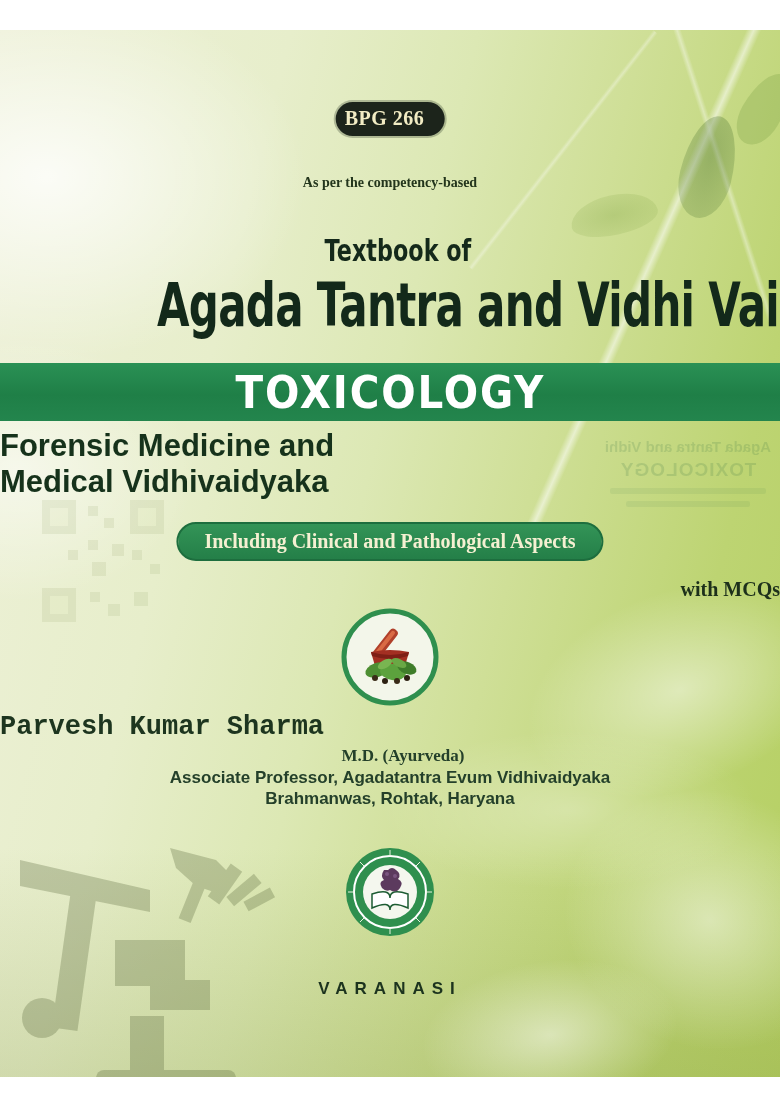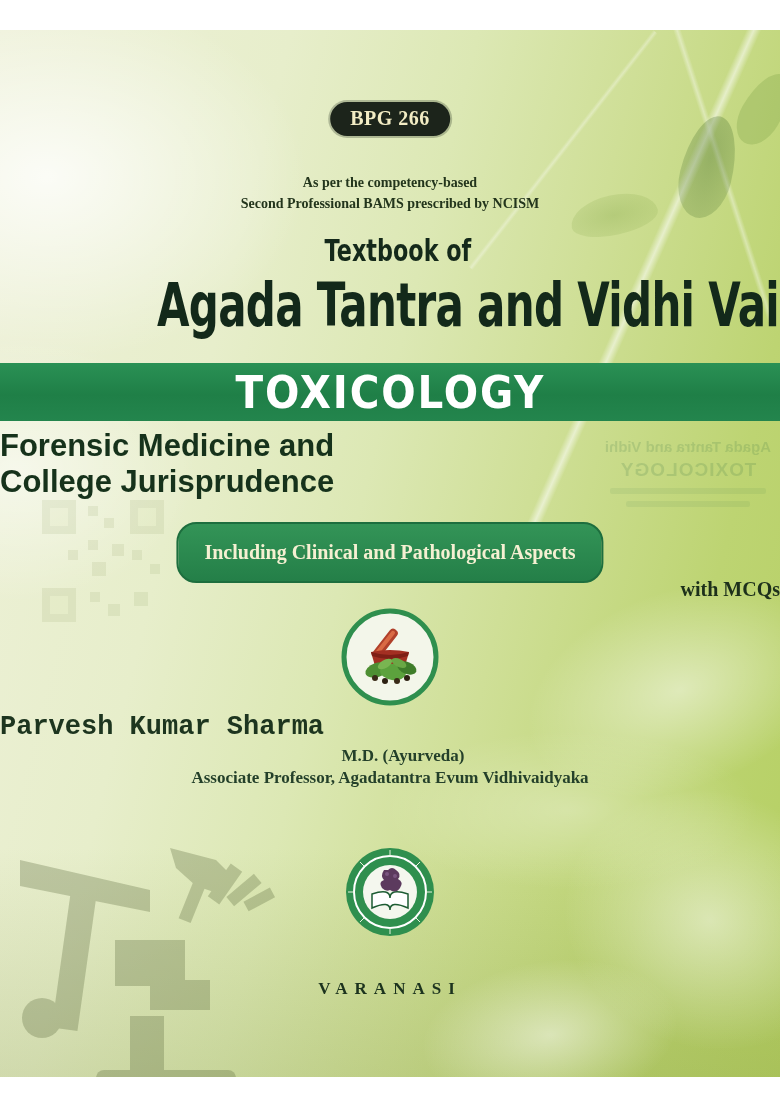--- a/index.html
+++ b/index.html
@@ -45,21 +45,21 @@
   .fold{position:absolute;border-radius:50%;background:radial-gradient(ellipse, rgba(255,255,255,0.50), rgba(255,255,255,0) 70%);}
   .fold1{width:320px;height:200px;left:520px;top:560px;transform:rotate(-20deg);}
   .fold2{width:300px;height:260px;left:560px;top:760px;transform:rotate(18deg);}
   .fold3{width:260px;height:150px;left:420px;top:930px;transform:rotate(-8deg);}
   .fold4{width:380px;height:160px;left:380px;top:700px;opacity:.6;}
 
   .content{position:absolute;left:0;top:0;width:100%;height:100%;}
   .badge{
     position:absolute;left:50%;top:72px;transform:translateX(-50%);
     background:#1c241b;color:#f2ecc4;border-radius:18px;
-    padding:5px 20px 6px 20px;font-weight:bold;font-size:20px;
+    padding:5px 20px 6px 9px;font-weight:bold;font-size:20px;
     font-family:"Liberation Serif",serif;letter-spacing:0.5px;
     box-shadow:0 0 0 2px rgba(20,30,20,0.25);
   }
   .tagline{
     position:absolute;left:0;top:142px;width:100%;text-align:center;
     color:#23351c;font-weight:bold;font-size:14px;line-height:21px;
     font-family:"Liberation Serif",serif;
   }
   .series{
     position:absolute;left:8px;top:202px;width:100%;text-align:center;
@@ -85,50 +85,50 @@
     position:absolute;left:0;top:398px;width:100%;text-align:left;
     color:#16321b;font-family:"Liberation Sans",sans-serif;font-weight:bold;
     font-size:31px;line-height:36px;
   }
   .pill{
     position:absolute;left:50%;top:492px;transform:translateX(-50%);
     background:linear-gradient(to bottom,#339457,#247f48);
     border:2px solid #1d6e3e;border-radius:20px;
     color:#f5f0d2;font-weight:bold;font-size:20px;
     font-family:"Liberation Serif",serif;
-    padding:17px 26px;white-space:nowrap;
+    padding:6px 26px;white-space:nowrap;
   }
   .mcq{
     position:absolute;left:0;top:548px;width:100%;text-align:right;
     color:#1d301b;font-weight:bold;font-size:20px;font-family:"Liberation Serif",serif;
   }
   .emblem{position:absolute;left:50%;top:578px;transform:translateX(-50%);}
   .author-name{
     position:absolute;left:0;top:682px;width:100%;text-align:left;
     color:#1d351f;font-weight:bold;font-size:27px;font-family:Liberation Mono, monospace;
   }
   .author-degree{
     position:absolute;left:0;top:716px;width:100%;text-align:center;
     color:#24402a;font-weight:bold;font-size:17px;font-family:"Liberation Serif",serif;padding-left:13px;
   }
   .author-aff{
     position:absolute;left:0;top:737px;width:100%;text-align:center;
     color:#24402a;font-weight:bold;font-size:17px;line-height:21px;
-    font-family:Liberation Serif, serif;
+    font-family:Liberation Sans, sans-serif;
   }
   .pub-logo{position:absolute;left:50%;top:816px;transform:translateX(-50%);}
   .pub-name{
     position:absolute;left:0;top:918px;width:100%;text-align:center;
     color:#1c331e;font-weight:bold;font-size:24px;letter-spacing:1px;
     font-family:"Liberation Serif",serif;
   }
   .pub-city{
     position:absolute;left:0;top:949px;width:100%;text-align:center;
     color:#1c331e;font-weight:bold;font-size:17px;letter-spacing:7px;
-    font-family:Liberation Serif, serif;
+    font-family:Liberation Sans, sans-serif;
   }
 </style>
 </head>
 <body>
 
 <div class="cover">
 
   <div class="deco stem stem1"></div>
   <div class="deco stem stem2"></div>
   <div class="deco stem stem3"></div>
@@ -185,34 +185,33 @@
   <div class="deco fold fold1"></div>
   <div class="deco fold fold2"></div>
   <div class="deco fold fold3"></div>
   <div class="deco fold fold4"></div>
 
   <div class="content">
     <div class="badge">BPG 266</div>
 
     <div class="tagline">
       <div>As per the competency-based</div>
-      <div>Second Professional BAMS prescribed by NCISM</div>
     </div>
 
     <div class="series"><span>Textbook of</span></div>
 
     <div class="title"><span>Agada Tantra and Vidhi Vaidyak</span></div>
 
     <div class="banner">
       <span class="banner-text">TOXICOLOGY</span>
     </div>
 
     <div class="subtitle">
       <div>Forensic Medicine and</div>
-      <div>College Jurisprudence</div>
+      <div>Medical Vidhivaidyaka</div>
     </div>
 
     <div class="pill">Including Clinical and Pathological Aspects</div>
 
     <div class="mcq">with MCQs</div>
 
     <svg class="emblem" width="98" height="98" viewBox="0 0 98 98">
       <circle cx="49" cy="49" r="46" fill="#f3f6ea"></circle>
       <circle cx="49" cy="49" r="46" fill="none" stroke="#2f8f4e" stroke-width="5"></circle>
       <rect x="40" y="18" width="9" height="34" rx="4" transform="rotate(38 44 35)" fill="#b0402a"></rect>
@@ -227,20 +226,21 @@
       <circle cx="34" cy="70" r="3" fill="#3a2a18"></circle>
       <circle cx="44" cy="73" r="3" fill="#2c2012"></circle>
       <circle cx="56" cy="73" r="3" fill="#3a2a18"></circle>
       <circle cx="66" cy="70" r="3" fill="#2c2012"></circle>
     </svg>
 
     <div class="author-name">Parvesh Kumar Sharma</div>
     <div class="author-degree">M.D. (Ayurveda)</div>
     <div class="author-aff">
       <div>Associate Professor, Agadatantra Evum Vidhivaidyaka</div>
+      <div>Brahmanwas, Rohtak, Haryana</div>
     </div>
 
     <svg class="pub-logo" width="92" height="92" viewBox="0 0 92 92">
       <circle cx="46" cy="46" r="44" fill="#2f8f4e"></circle>
       <circle cx="46" cy="46" r="36" fill="none" stroke="#ffffff" stroke-width="2"></circle>
       <circle cx="46" cy="46" r="27" fill="#f4f7ee"></circle>
       <g stroke="#e9f2df" stroke-width="1" fill="none">
         <path d="M46 4 v6 M46 82 v6 M4 46 h6 M82 46 h6 M16 16 l4 4 M72 72 l4 4 M76 16 l-4 4 M20 72 l-4 4"></path>
       </g>
       <path d="M28 48 Q46 42 46 52 Q46 42 64 48 L64 62 Q46 54 46 64 Q46 54 28 62 Z" fill="#ffffff" stroke="#1d5c33" stroke-width="1.5"></path>

